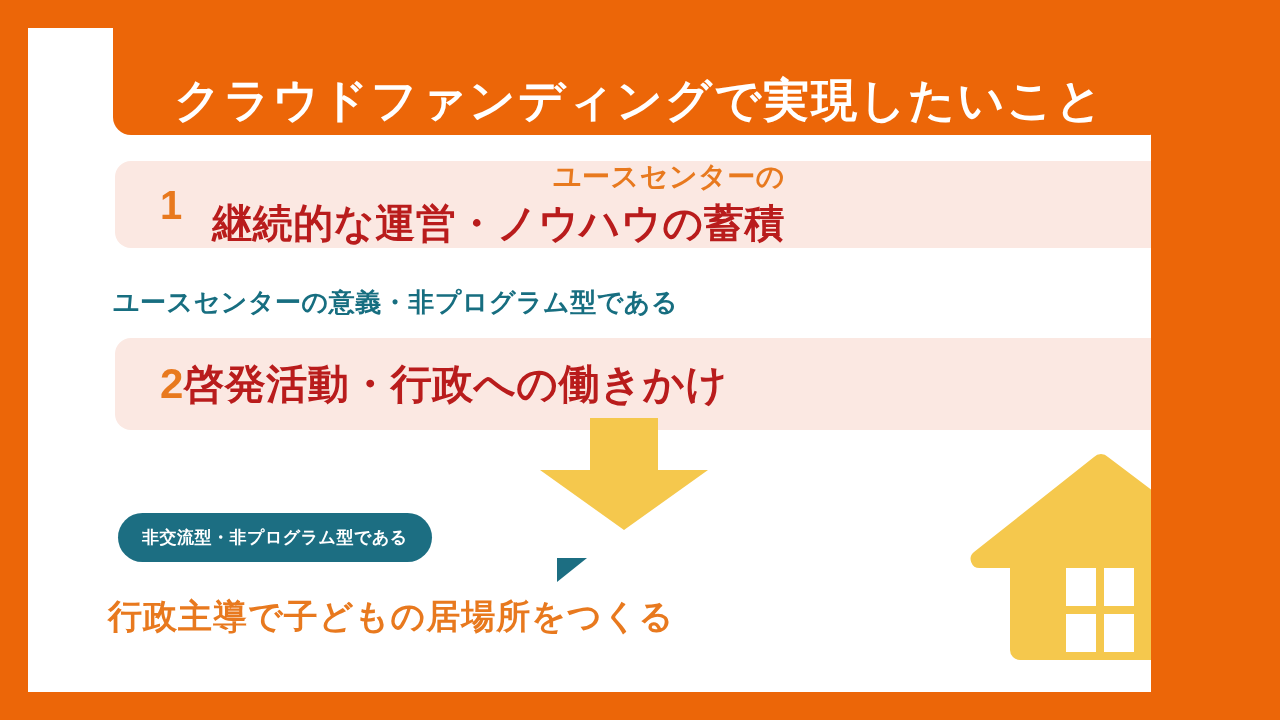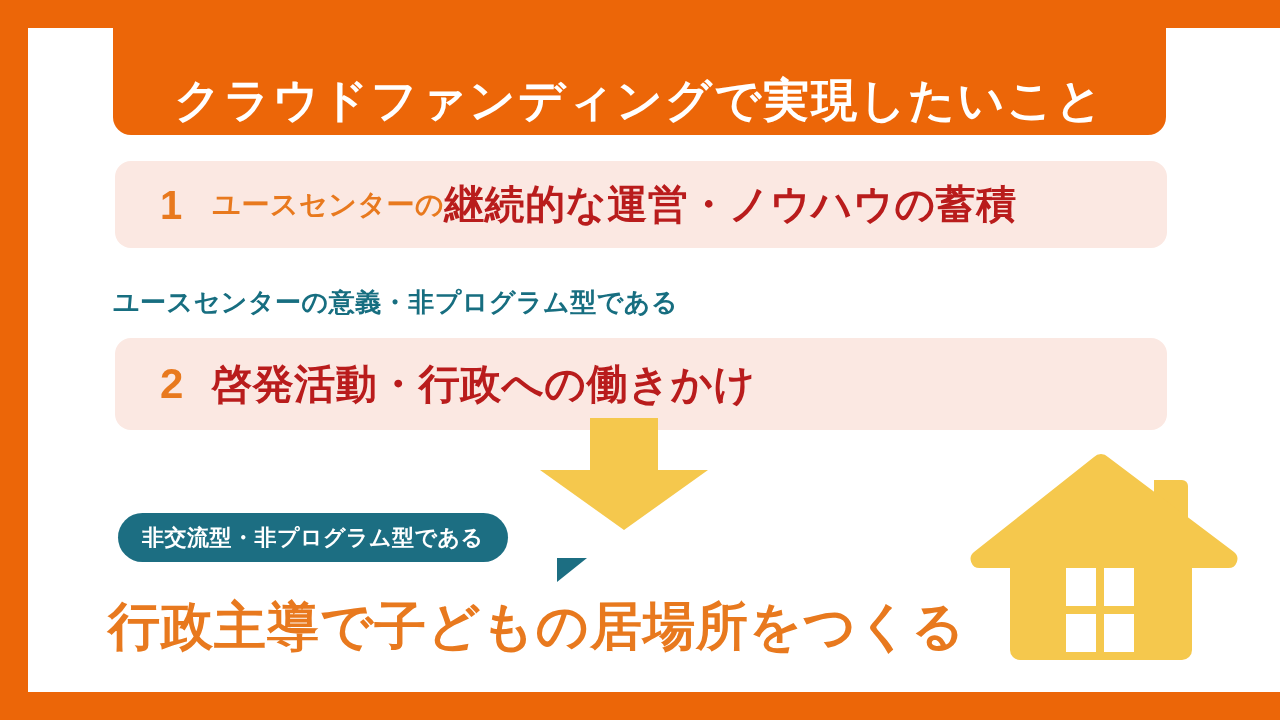--- a/index.html
+++ b/index.html
@@ -18,21 +18,21 @@
     background: #EC6608;
     overflow: hidden;
     box-sizing: border-box;
   }
 
   
   .canvas {
     position: absolute;
     left: 28px;
     top: 28px;
-    width: 1252px;
+    width: 1123px;
     height: 664px;
     background: #ffffff;
     overflow: hidden;
   }
 
   
   .title-banner {
     position: absolute;
     left: 85px;            
     top: -30px;
@@ -74,25 +74,26 @@
     color: #E8791E;
     font-size: 40px;
     font-weight: bold;
     line-height: 1;
     flex: 0 0 auto;
   }
   .row-num.num2 { font-size: 42px; }
 
   .row-body {
     display: flex;
-    align-items: center;
-    white-space: nowrap;
+    align-items: flex-end;
+    white-space: nowrap;
+    flex-direction: column;
   }
   .row-1 .row-body { margin-left: 30px; }
-  .row-2 .row-body { margin-left: 28px; }
+  .row-2 .row-body { }
 
   .row-lead {
     color: #E8791E;
     font-size: 28px;
     font-weight: bold;
     letter-spacing: 0.5px;
   }
   .row-emph {
     color: #b91c1c;
     font-size: 40px;
@@ -130,42 +131,42 @@
     height: 49px;
     background: #1C6E82;
     border-radius: 26px;
     display: flex;
     align-items: center;
     padding: 0 24px;
     box-sizing: border-box;
   }
   .bubble-text {
     color: #ffffff;
-    font-size: 22px;
+    font-size: 17px;
     font-weight: bold;
     letter-spacing: 0.5px;
     white-space: nowrap;
   }
   .bubble-tail {
     position: absolute;
     left: 529px;           
     top: 530px;            
     width: 0;
     height: 0;
     border-left: 30px solid #1C6E82;
     border-bottom: 24px solid transparent;
   }
 
   
   .headline {
     position: absolute;
     left: 80px;            
     top: 570px;            
     color: #E8791E;
-    font-size: 52px;
+    font-size: 34px;
     font-weight: bold;
     letter-spacing: 1px;
     line-height: 1.1;
     white-space: nowrap;
   }
 
   
   .house {
     position: absolute;
     left: 940px;           

